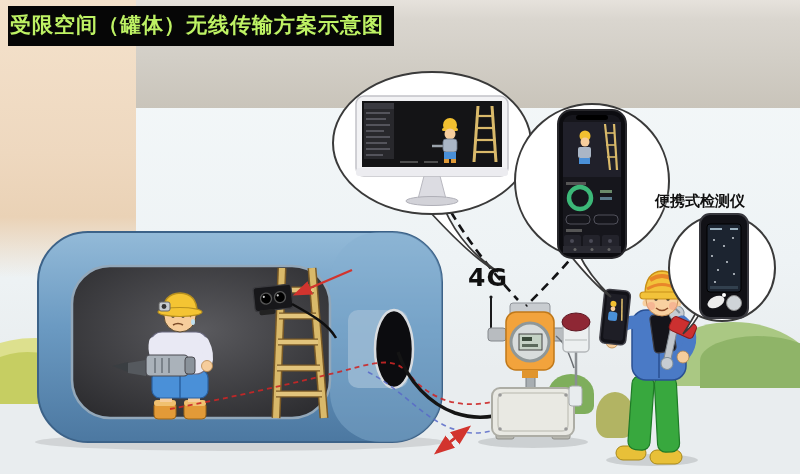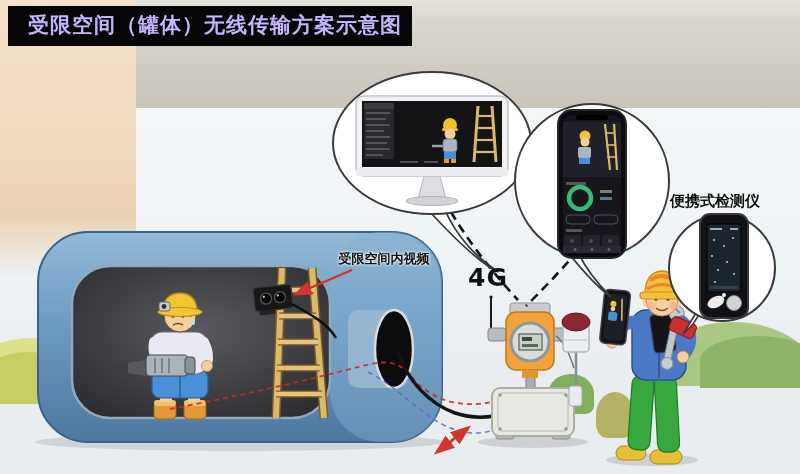--- a/index.html
+++ b/index.html
@@ -39,26 +39,26 @@
   .panel{left:640;top:182;width:136px;height:278px;
     background:linear-gradient(180deg,#f4e2cc 0%,#eed8bf 55%,#ead2b6 78%,rgba(234,210,182,0) 100%);}
   .hillLB{left:-30px;top:338px;width:130px;height:64px;background:#dde08e;border-radius:50% 50% 0 0;}
   .hillLF{left:-18px;top:352px;width:95px;height:52px;background:#c6ce62;border-radius:55% 60% 0 0;}
   .moundRB{left:648px;top:322px;width:170px;height:64px;background:#aac883;border-radius:50% 50% 0 0/90% 90% 0 0;}
   .moundRF{left:700px;top:336px;width:120px;height:52px;background:#8fb468;border-radius:50% 55% 0 0;}
   .bushA{left:548px;top:374px;width:46px;height:40px;background:#7fae5c;border-radius:50% 50% 20% 20%;}
   .bushB{left:596px;top:392px;width:38px;height:46px;background:#b2b463;border-radius:50% 50% 30% 30%;}
   
   .lbl{position:absolute;font-weight:bold;color:#101010;}
-  .title{left:8px;top:6px;background:#060606;color:#c4b5fd;font-size:21px;
-         padding:5px 10px 7px 20px;letter-spacing:1px;white-space:nowrap;}
+  .title{left:8px;top:6px;background:#060606;color:#bef264;font-size:21px;
+         padding:5px 10px 7px 2px;letter-spacing:1px;white-space:nowrap;}
   .camlbl{left:336px;top:250px;width:96px;font-size:13px;text-align:center;line-height:1.32;
           text-shadow:0 0 3px #ffffff,0 0 3px #ffffff;}
   .g4{left:468px;top:263px;font-size:25px;letter-spacing:1px;}
-  .portlbl{left:655px;top:192px;width:120px;font-size:15px;text-align:center;
+  .portlbl{left:655px;top:192px;width:120px;font-size:15px;text-align:left;
            text-shadow:0 0 3px rgba(255,255,255,.8);}
   .distlbl{left:286px;top:432px;font-size:27px;letter-spacing:2px;
            text-shadow:0 0 3px rgba(255,255,255,.6);}
 </style>
 </head>
 <body>
 
 <div id="stage">
 
   <div class="bld bld-left"></div>
@@ -367,17 +367,16 @@
       </g>
     </g>
 
     <line x1="352" y1="270" x2="296" y2="294" stroke="#d2342e" stroke-width="2.4" marker-end="url(#arr)"></line>
     <line x1="437" y1="452" x2="468" y2="428" stroke="#d2342e" stroke-width="2.6" marker-end="url(#arr)"></line>
     <line x1="468" y1="428" x2="437" y2="452" stroke="#d2342e" stroke-width="2.6" marker-end="url(#arr)"></line>
   </svg>
 
   <div class="lbl title">受限空间（罐体）无线传输方案示意图</div>
   <div class="lbl camlbl">
-    <div>受限空间内视频</div>
   </div>
   <div class="lbl g4">4G</div>
   <div class="lbl portlbl">便携式检测仪</div>
 </div>
 
 </body></html>

